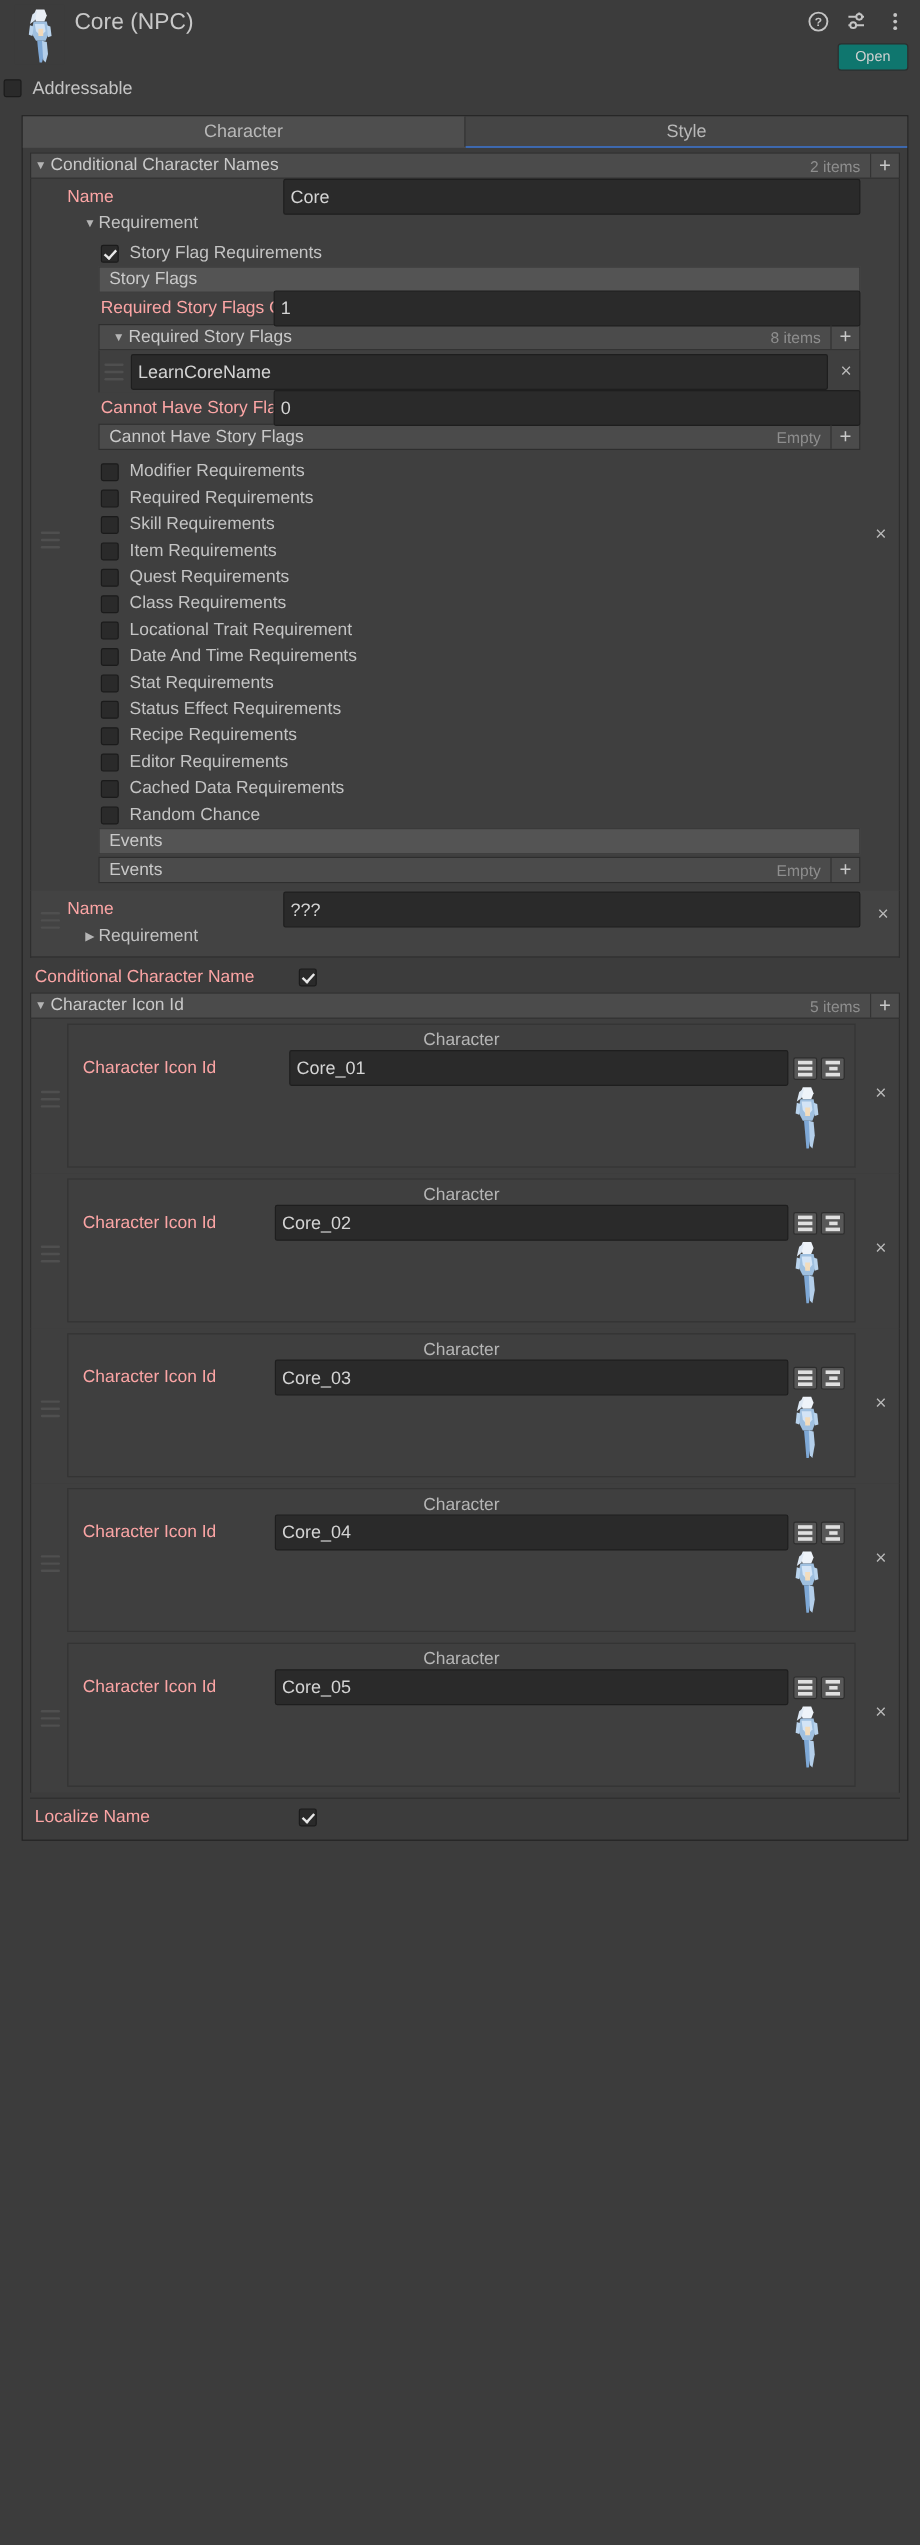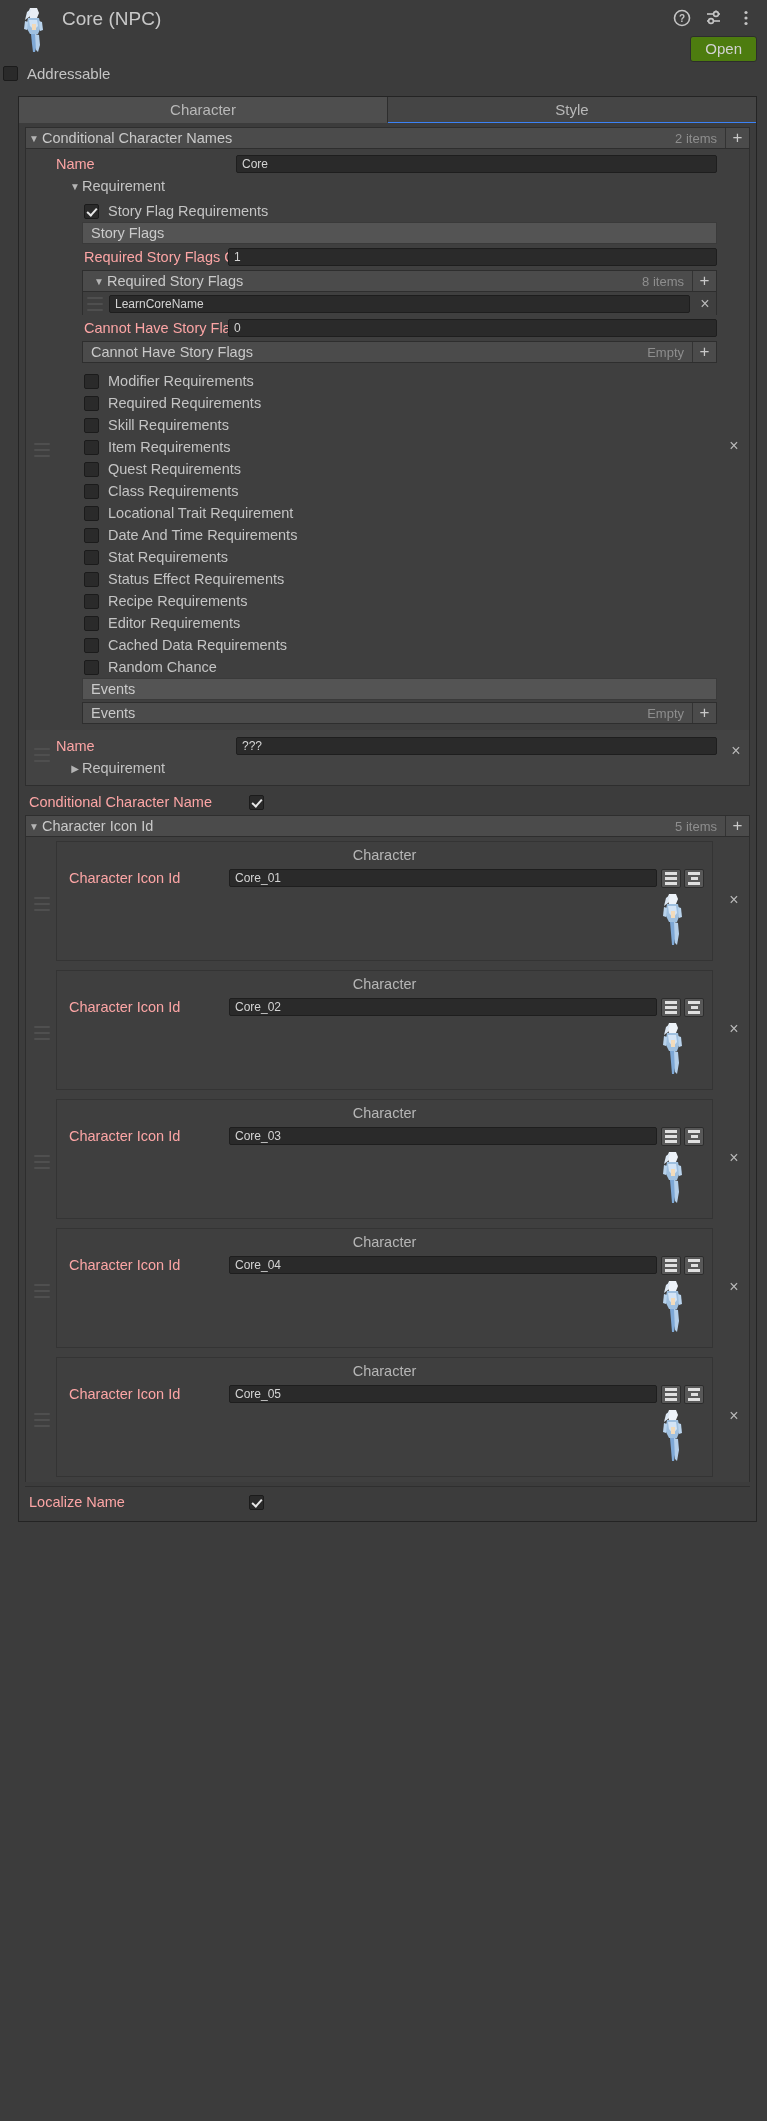--- a/index.html
+++ b/index.html
@@ -25,22 +25,22 @@
     position: absolute; left: 62px; top: 8px;
     font-size: 19px; color: #c8c8c8;
   }
   .hdr-icons {
     position: absolute; right: 12px; top: 9px;
     display: flex; align-items: center; gap: 14px;
   }
   .ico { width: 18px; height: 18px; display:block; }
   .open-btn {
     position: absolute; right: 10px; top: 36px;
-    background: #4d7c0f; border: 1px solid #2d2d2d; border-radius: 3px;
-    color: #d2d2d2; font-size: 15px;
+    background: #0f766e; border: 1px solid #2d2d2d; border-radius: 3px;
+    color: #d2d2d2; font-size: 12px;
     padding: 3px 14px 4px 14px;
   }
 
   
   .addr-row {
     height: 30px; display: flex; align-items: center;
     padding-left: 3px; gap: 9px;
   }
 
   .cb {
@@ -95,22 +95,22 @@
     height: 22px; display: flex; align-items: center;
     background: #545454; border: 1px solid #3a3a3a;
     padding-left: 8px; font-size: 14.5px; color: #cacaca;
   }
 
   
   .prow { display: flex; align-items: center; height: 22px; }
   .plabel { color: #fca5a5; font-size: 14.5px; white-space: nowrap; overflow: hidden; }
   .pfield {
     background: #2a2a2a; border: 1px solid #1e1e1e; border-radius: 2px;
-    height: 18px; display: flex; align-items: center;
-    padding: 0 5px; color: #d4d4d4; font-size: 12px;
+    height: 30px; display: flex; align-items: center;
+    padding: 0 5px; color: #d4d4d4; font-size: 15px;
     overflow: hidden; white-space: nowrap;
   }
 
   .foldrow { display: flex; align-items: center; height: 22px; font-size: 14.5px; color:#c3c3c3;}
   .foldrow .tri { width: 14px; text-align:center; font-size: 10px; color:#b4b4b4; }
 
   .cbrow { display: flex; align-items: flex-end; height: 22px; gap: 9px; font-size: 14.5px; }
 
   
   .drag { width: 16px; height: 14px; display:flex; flex-direction:column; justify-content:space-between; flex:none; }
@@ -366,21 +366,21 @@
     <div class="drag" style="position:absolute;left:8px;top:60px;">
             <i></i>
             <i></i>
             <i></i>
           </div>
     <span class="xbtn" style="position:absolute;right:6px;top:54px;">×</span>
     <div class="iconcard" style="margin:0 36px 0 30px; height:120px;">
       <div class="card-title">Character</div>
       <div class="prow" style="padding:4px 8px 0 12px;">
         <span class="plabel" style="width:160px;">Character Icon Id</span>
-        <span class="pfield" style="flex:1;">Core_01</span>
+        <span class="pfield" style="flex:1;margin-left:12px;">Core_01</span>
         <div style="display:flex; gap:3px; margin-left:4px;">
                 <div class="minibtn">
                   <i style="width:12px"></i>
                   <i style="width:12px"></i>
                   <i style="width:12px"></i>
                 </div>
                 <div class="minibtn">
                   <i style="width:12px"></i>
                   <i style="width:7px"></i>
                   <i style="width:12px"></i>

